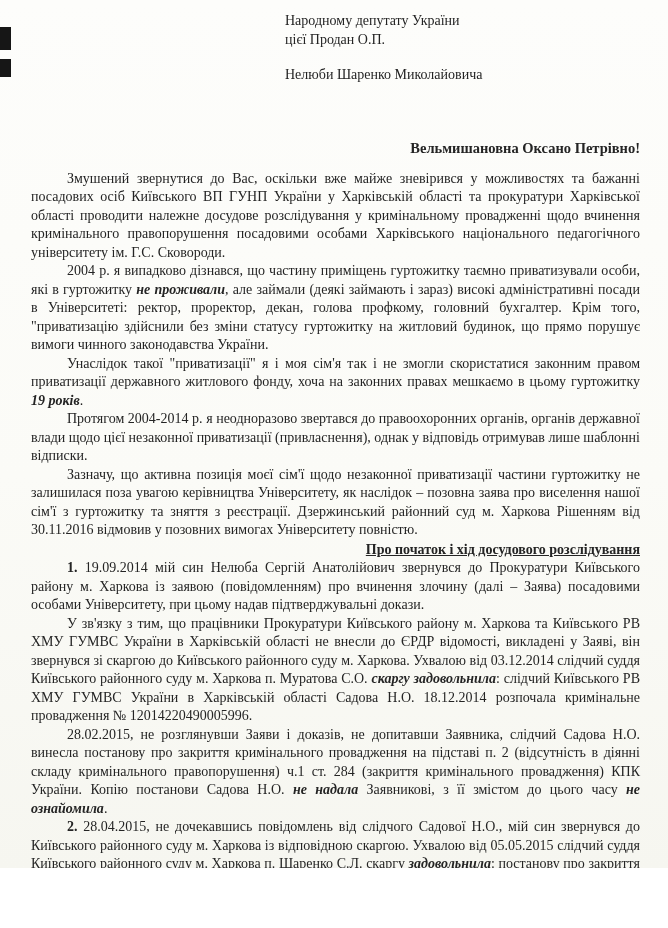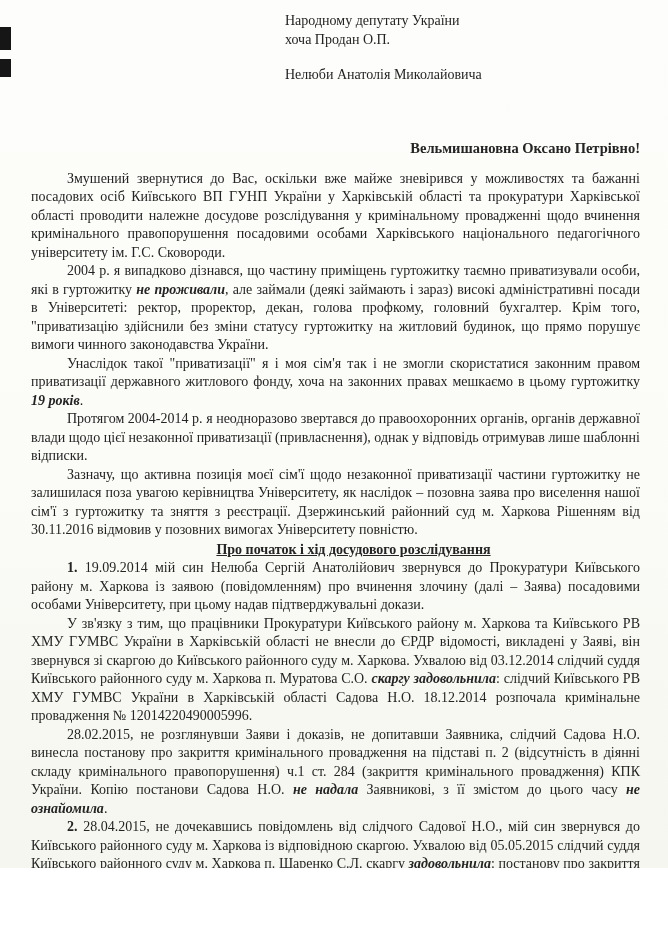--- a/index.html
+++ b/index.html
@@ -41,40 +41,40 @@
     margin-top:13px;
     font-size:14px;
     line-height:18.5px;
   }
   .body-text p{
     margin:0;
     text-indent:36px;
     text-align:justify;
   }
   .body-text p.heading{
-    text-align:center;
+    text-align:right;
     margin-top:1px;
   }
   .seg-b{font-weight:bold;}
   .seg-i{font-style:italic;}
   .seg-u{text-decoration:underline;}
 </style>
 </head>
 <body>
 
 <div class="page">
   <div class="scan-mark m1"></div>
   <div class="scan-mark m2"></div>
 
   <div class="content">
     <div class="recipient-block">
       <div>Народному депутату України</div>
-      <div>хоча Продан О.П.</div>
+      <div>цієї Продан О.П.</div>
     </div>
-    <div class="sender-line">Нелюби Анатолія Миколайовича</div>
+    <div class="sender-line">Нелюби Шаренко Миколайовича</div>
 
     <div class="salutation">Вельмишановна Оксано Петрівно!</div>
 
     <div class="body-text">
         <p><span>Змушений звернутися до Вас, оскільки вже майже зневірився у можливостях та бажанні посадових осіб Київського ВП ГУНП України у Харківській області та прокуратури Харківської області проводити належне досудове розслідування у кримінальному провадженні щодо вчинення кримінального правопорушення посадовими особами Харківського національного педагогічного університету ім. Г.С. Сковороди.</span></p>
         <p><span>2004 р. я випадково дізнався, що частину приміщень гуртожитку таємно приватизували особи, які в гуртожитку </span><span class="seg-b seg-i">не проживали</span><span>, але займали (деякі займають і зараз) високі адміністративні посади в Університеті: ректор, проректор, декан, голова профкому, головний бухгалтер. Крім того, "приватизацію здійснили без зміни статусу гуртожитку на житловий будинок, що прямо порушує вимоги чинного законодавства України.</span></p>
         <p><span>Унаслідок такої "приватизації" я і моя сім'я так і не змогли скористатися законним правом приватизації державного житлового фонду, хоча на законних правах мешкаємо в цьому гуртожитку </span><span class="seg-b seg-i">19 років</span><span>.</span></p>
         <p><span>Протягом 2004-2014 р. я неодноразово звертався до правоохоронних органів, органів державної влади щодо цієї незаконної приватизації (привласнення), однак у відповідь отримував лише шаблонні відписки.</span></p>
         <p><span>Зазначу, що активна позиція моєї сім'ї щодо незаконної приватизації частини гуртожитку не залишилася поза увагою керівництва Університету, як наслідок – позовна заява про виселення нашої сім'ї з гуртожитку та зняття з реєстрації. Дзержинський районний суд м. Харкова Рішенням від 30.11.2016 відмовив у позовних вимогах Університету повністю.</span></p>
         <p class="heading"><span class="seg-b seg-u">Про початок і хід досудового розслідування</span></p>

